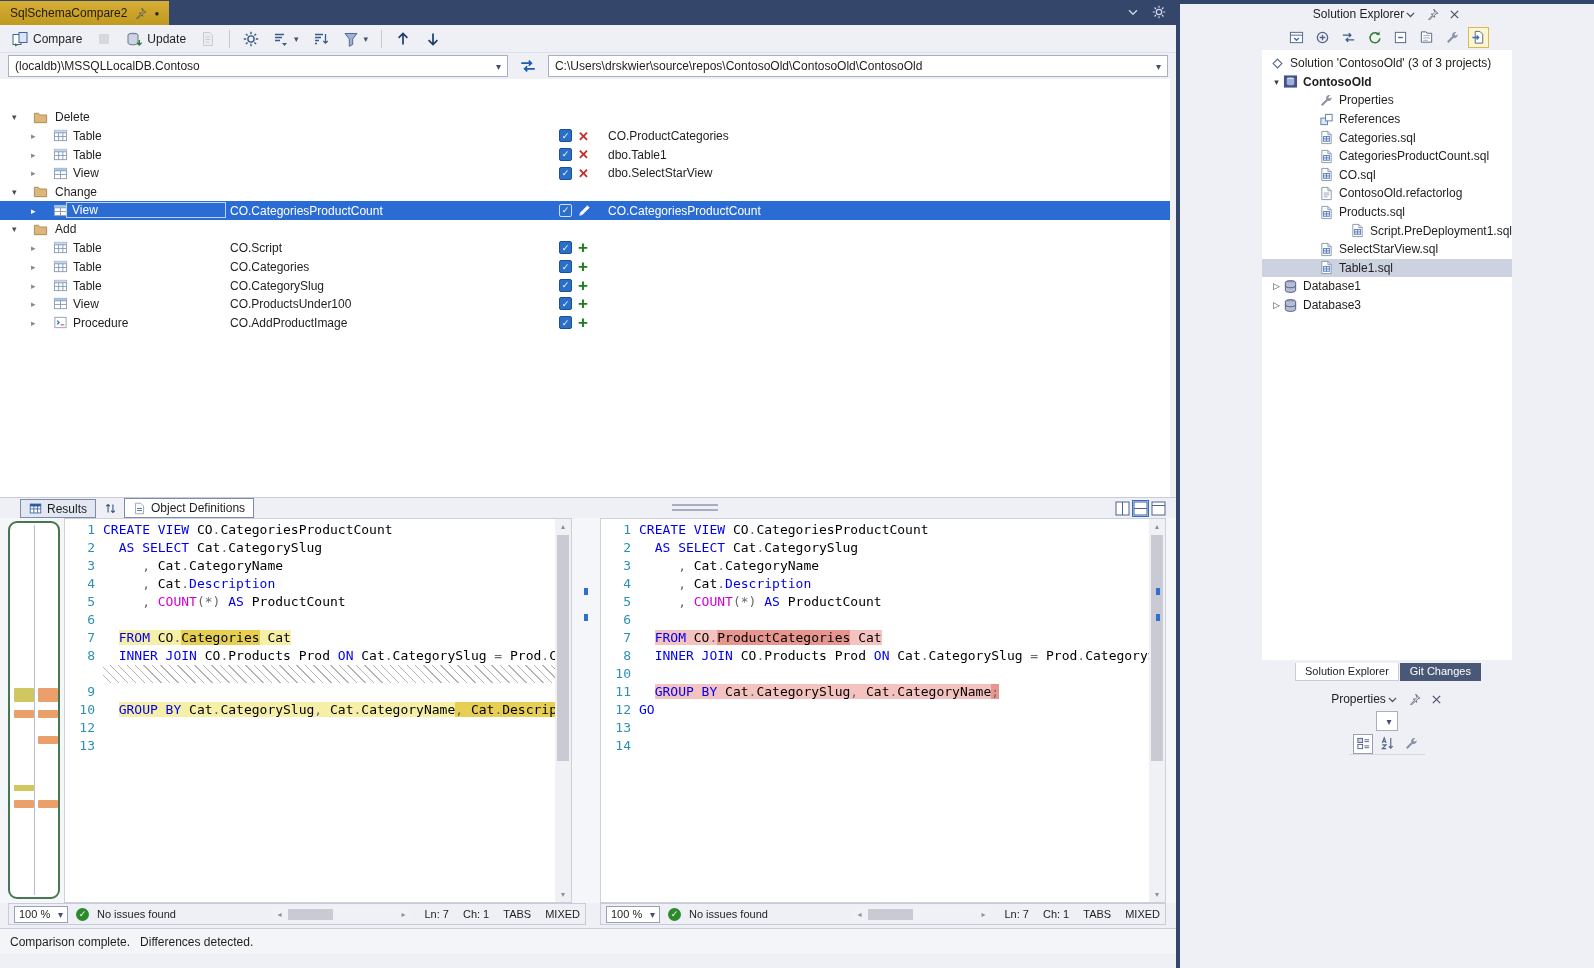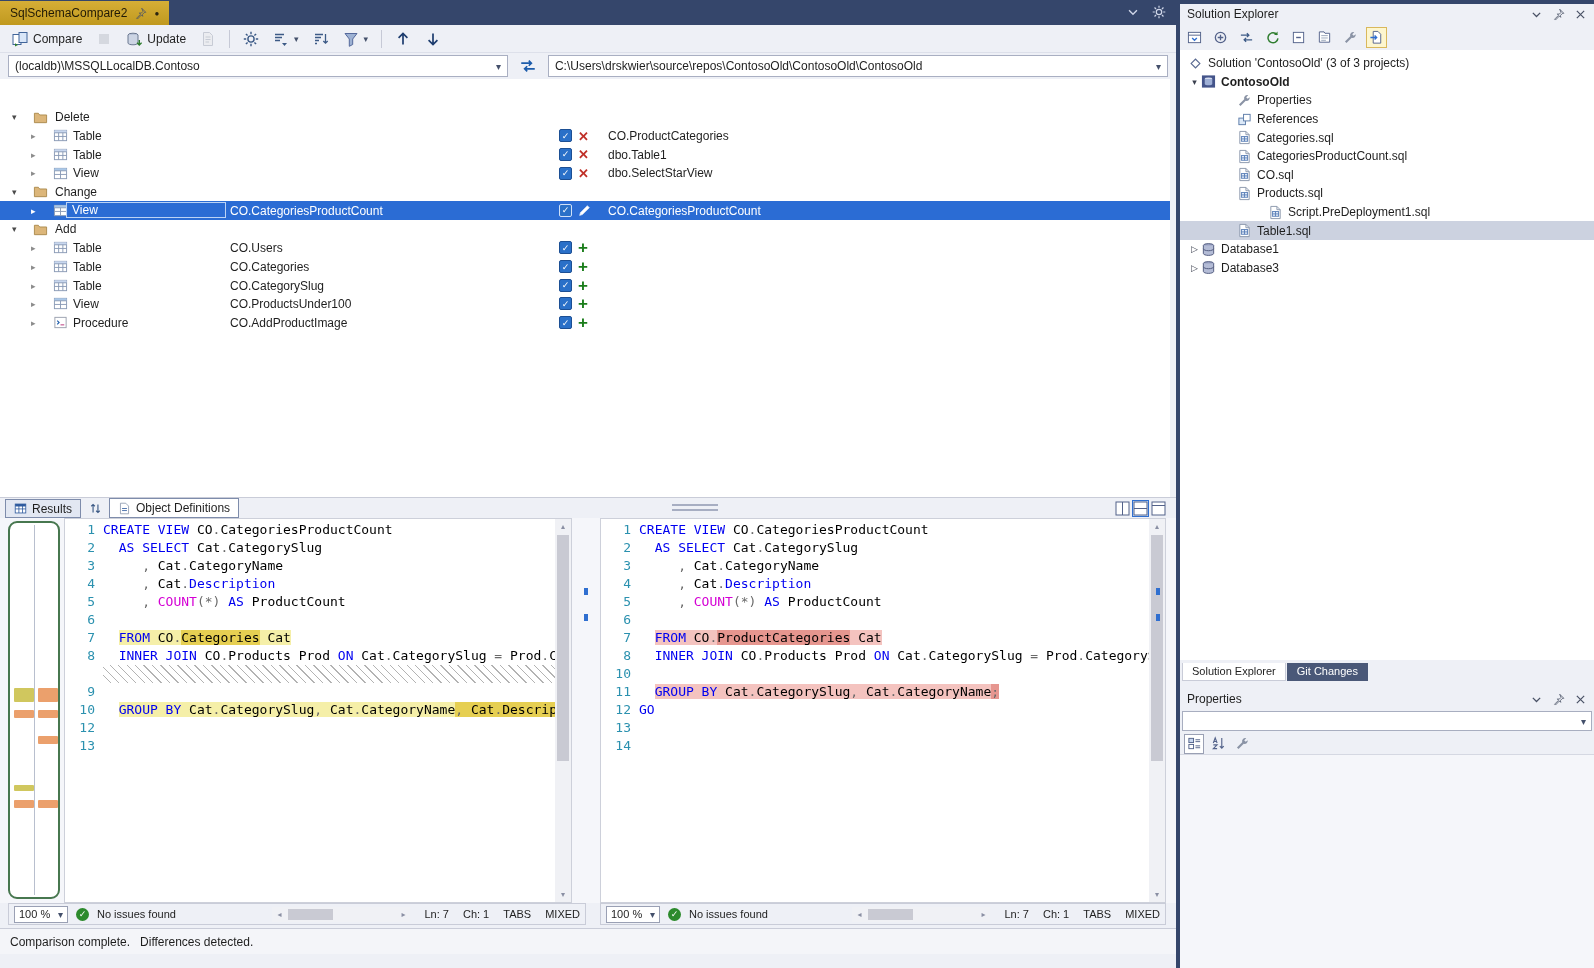--- a/index.html
+++ b/index.html
@@ -44,21 +44,21 @@
 .name-box{position:absolute;left:66px;top:1px;width:160px;height:16px;border:1px solid #bcd3f5;display:flex;align-items:center;padding:0 5px;}
 .g-src{position:absolute;left:230px;top:0;height:100%;display:flex;align-items:center;}
 .g-chk{position:absolute;left:559px;top:2.5px;width:13px;height:13px;background:#2a70c8;border:1px solid #1c4f94;border-radius:2px;color:#fff;font-size:9px;display:flex;align-items:center;justify-content:center;}
 .sel .g-chk{border-color:#cfe0f8;}
 .g-act{position:absolute;left:578px;top:0;height:100%;display:flex;align-items:center;}
 .act-x{color:#c03028;font-size:13px;font-weight:bold;}
 .act-plus{color:#1a7d1a;font-size:17px;font-weight:bold;}
 .act-pencil svg{width:13px;height:13px;}
 .g-tgt{position:absolute;left:608px;top:0;height:100%;display:flex;align-items:center;}
 
-.res-tabbar{position:absolute;left:0;top:497px;width:1176px;height:21px;background:#eef0f6;border-top:1px solid #c9ccd8;display:flex;align-items:flex-end;padding-left:5px;}
+.res-tabbar{position:absolute;left:0;top:497px;width:1176px;height:21px;background:#eef0f6;border-top:1px solid #c9ccd8;display:flex;align-items:flex-end;padding-left:20px;}
 .res-tab{height:19px;display:flex;align-items:center;gap:5px;padding:0 8px;border:1px solid #7e8cab;background:#e2e7f2;margin-right:2px;}
 .res-tab.active{background:#fff;height:20px;}
 .res-tab svg{width:13px;height:13px;display:block;}
 .res-sort{height:18px;width:22px;border:none;background:transparent;display:flex;align-items:center;justify-content:center;margin:0 3px 1px 1px;}
 .res-sort svg{width:13px;height:13px;}
 .grip{position:absolute;left:672px;top:6px;width:46px;height:7px;border-top:2px solid #a7aec2;border-bottom:2px solid #a7aec2;}
 .layout-btns{position:absolute;right:10px;top:3px;display:flex;gap:3px;}
 .layout-btn{width:15px;height:15px;display:flex;}
 .layout-btn svg{width:15px;height:15px;}
 .layout-btn.active{outline:1px solid #2f6fd0;background:#cfe0f8;}
@@ -89,21 +89,21 @@
 .zoom-combo span:first-child{flex:1;}
 .ok-circle{width:13px;height:13px;border-radius:50%;background:#2c8a2c;color:#fff;font-size:9px;display:flex;align-items:center;justify-content:center;flex:none;}
 .hscroll{margin-left:auto;display:flex;align-items:center;width:138px;height:15px;background:#f0f1f5;flex:none;}
 .hs-arrow{width:14px;text-align:center;color:#8a8fa3;font-size:8px;}
 .hs-track{flex:1;height:100%;position:relative;}
 .hs-thumb{position:absolute;left:2px;top:2px;width:45px;height:11px;background:#c9cad3;}
 .stat-field{margin-left:6px;flex:none;}
 .cmp-status{position:absolute;left:0;top:928px;width:1176px;height:26px;background:#f4f5f9;border-top:1px solid #c9ccd8;display:flex;align-items:center;padding-left:10px;white-space:pre;}
 .cmp-fill{position:absolute;left:0;top:954px;width:1176px;height:14px;background:#eef0f6;}
 
-.se-panel{position:absolute;left:1180px;top:4px;width:414px;height:964px;background:#eef0f6;display:flex;flex-direction:column;}
+.se-panel{position:absolute;left:1180px;top:4px;width:414px;height:964px;background:#eef0f6;display:flex;flex-direction:column;align-items:center;}
 .panel-header{height:20px;display:flex;align-items:center;padding:0 7px;flex:none;}
 .ph-title{flex:1;}
 .ph-icons{display:flex;gap:9px;align-items:center;}
 .se-toolbar{height:26px;display:flex;align-items:center;gap:5px;padding:0 4px;flex:none;}
 .se-tb-btn{width:21px;height:21px;display:flex;align-items:center;justify-content:center;border:1px solid transparent;}
 .se-tb-btn svg{width:15px;height:15px;display:block;}
 .se-tb-btn.active{background:#fdf6cf;border-color:#d9b85c;}
 .se-search{height:24px;padding:0 2px;position:relative;display:flex;flex:none;}
 .se-search input{flex:1;height:22px;border:1px solid #a8aec0;padding:0 26px 0 6px;font:12px "Liberation Sans",sans-serif;color:#444;background:#fff;}
 .se-search input::placeholder{color:#767b8a;}
@@ -359,21 +359,21 @@
         <div class="g-row g-child">
           <span class="g-chev">▸</span>
           <span class="g-icon">
             <svg viewBox="0 0 16 16">
               <rect x="1.5" y="2.5" width="13" height="11" fill="#fff" stroke="#8a9ab5"></rect>
               <rect x="1.5" y="2.5" width="13" height="2.6" fill="#c8d7ef"></rect>
               <path d="M1.5 5.1h13M1.5 9h13M6 5.1v8.4M10.5 5.1v8.4" stroke="#8a9ab5" fill="none"></path>
             </svg>
           </span>
           <span class="g-type">Table</span>
-          <span class="g-src">CO.Users</span>
+          <span class="g-src">CO.Script</span>
           <span class="g-chk">✓</span>
           <span class="g-act act-plus">+</span>
         </div>
         <div class="g-row g-child">
           <span class="g-chev">▸</span>
           <span class="g-icon">
             <svg viewBox="0 0 16 16">
               <rect x="1.5" y="2.5" width="13" height="11" fill="#fff" stroke="#8a9ab5"></rect>
               <rect x="1.5" y="2.5" width="13" height="2.6" fill="#c8d7ef"></rect>
               <path d="M1.5 5.1h13M1.5 9h13M6 5.1v8.4M10.5 5.1v8.4" stroke="#8a9ab5" fill="none"></path>
@@ -744,37 +744,60 @@
             </svg>
           </span>
           <span class="t-label">CO.sql</span>
         </div>
         <div class="t-row" style="padding-left: 44px;">
           <span class="t-chev"></span>
           <span class="t-icon">
             <svg viewBox="0 0 16 16">
               <path d="M3 1.5h6.5L13 5v9.5H3z" fill="#fff" stroke="#8a96ab"></path>
               <path d="M9.5 1.5V5H13" fill="none" stroke="#8a96ab"></path>
-              <rect x="4.7" y="7" width="6.6" height="5" fill="#e4edf9" stroke="#5c80b8"></rect>
-              <path d="M4.7 9.5h6.6M8 7v5" stroke="#5c80b8"></path>
-            </svg>
-          </span>
-          <span class="t-label">Products.sql</span>
-        </div>
-        <div class="t-row" style="padding-left: 44px; margin-left: 31px;">
+              <path d="M5 7.5h6M5 9.5h6M5 11.5h4" stroke="#9aa6ba"></path>
+            </svg>
+          </span>
+          <span class="t-label">ContosoOld.refactorlog</span>
+        </div>
+        <div class="t-row" style="padding-left: 44px;">
           <span class="t-chev"></span>
           <span class="t-icon">
             <svg viewBox="0 0 16 16">
               <path d="M3 1.5h6.5L13 5v9.5H3z" fill="#fff" stroke="#8a96ab"></path>
               <path d="M9.5 1.5V5H13" fill="none" stroke="#8a96ab"></path>
               <rect x="4.7" y="7" width="6.6" height="5" fill="#e4edf9" stroke="#5c80b8"></rect>
               <path d="M4.7 9.5h6.6M8 7v5" stroke="#5c80b8"></path>
             </svg>
           </span>
+          <span class="t-label">Products.sql</span>
+        </div>
+        <div class="t-row" style="padding-left: 44px; margin-left: 31px;">
+          <span class="t-chev"></span>
+          <span class="t-icon">
+            <svg viewBox="0 0 16 16">
+              <path d="M3 1.5h6.5L13 5v9.5H3z" fill="#fff" stroke="#8a96ab"></path>
+              <path d="M9.5 1.5V5H13" fill="none" stroke="#8a96ab"></path>
+              <rect x="4.7" y="7" width="6.6" height="5" fill="#e4edf9" stroke="#5c80b8"></rect>
+              <path d="M4.7 9.5h6.6M8 7v5" stroke="#5c80b8"></path>
+            </svg>
+          </span>
           <span class="t-label">Script.PreDeployment1.sql</span>
+        </div>
+        <div class="t-row" style="padding-left: 44px;">
+          <span class="t-chev"></span>
+          <span class="t-icon">
+            <svg viewBox="0 0 16 16">
+              <path d="M3 1.5h6.5L13 5v9.5H3z" fill="#fff" stroke="#8a96ab"></path>
+              <path d="M9.5 1.5V5H13" fill="none" stroke="#8a96ab"></path>
+              <rect x="4.7" y="7" width="6.6" height="5" fill="#e4edf9" stroke="#5c80b8"></rect>
+              <path d="M4.7 9.5h6.6M8 7v5" stroke="#5c80b8"></path>
+            </svg>
+          </span>
+          <span class="t-label">SelectStarView.sql</span>
         </div>
         <div class="t-row sel" style="padding-left: 44px;">
           <span class="t-chev"></span>
           <span class="t-icon">
             <svg viewBox="0 0 16 16">
               <path d="M3 1.5h6.5L13 5v9.5H3z" fill="#fff" stroke="#8a96ab"></path>
               <path d="M9.5 1.5V5H13" fill="none" stroke="#8a96ab"></path>
               <rect x="4.7" y="7" width="6.6" height="5" fill="#e4edf9" stroke="#5c80b8"></rect>
               <path d="M4.7 9.5h6.6M8 7v5" stroke="#5c80b8"></path>
             </svg>

